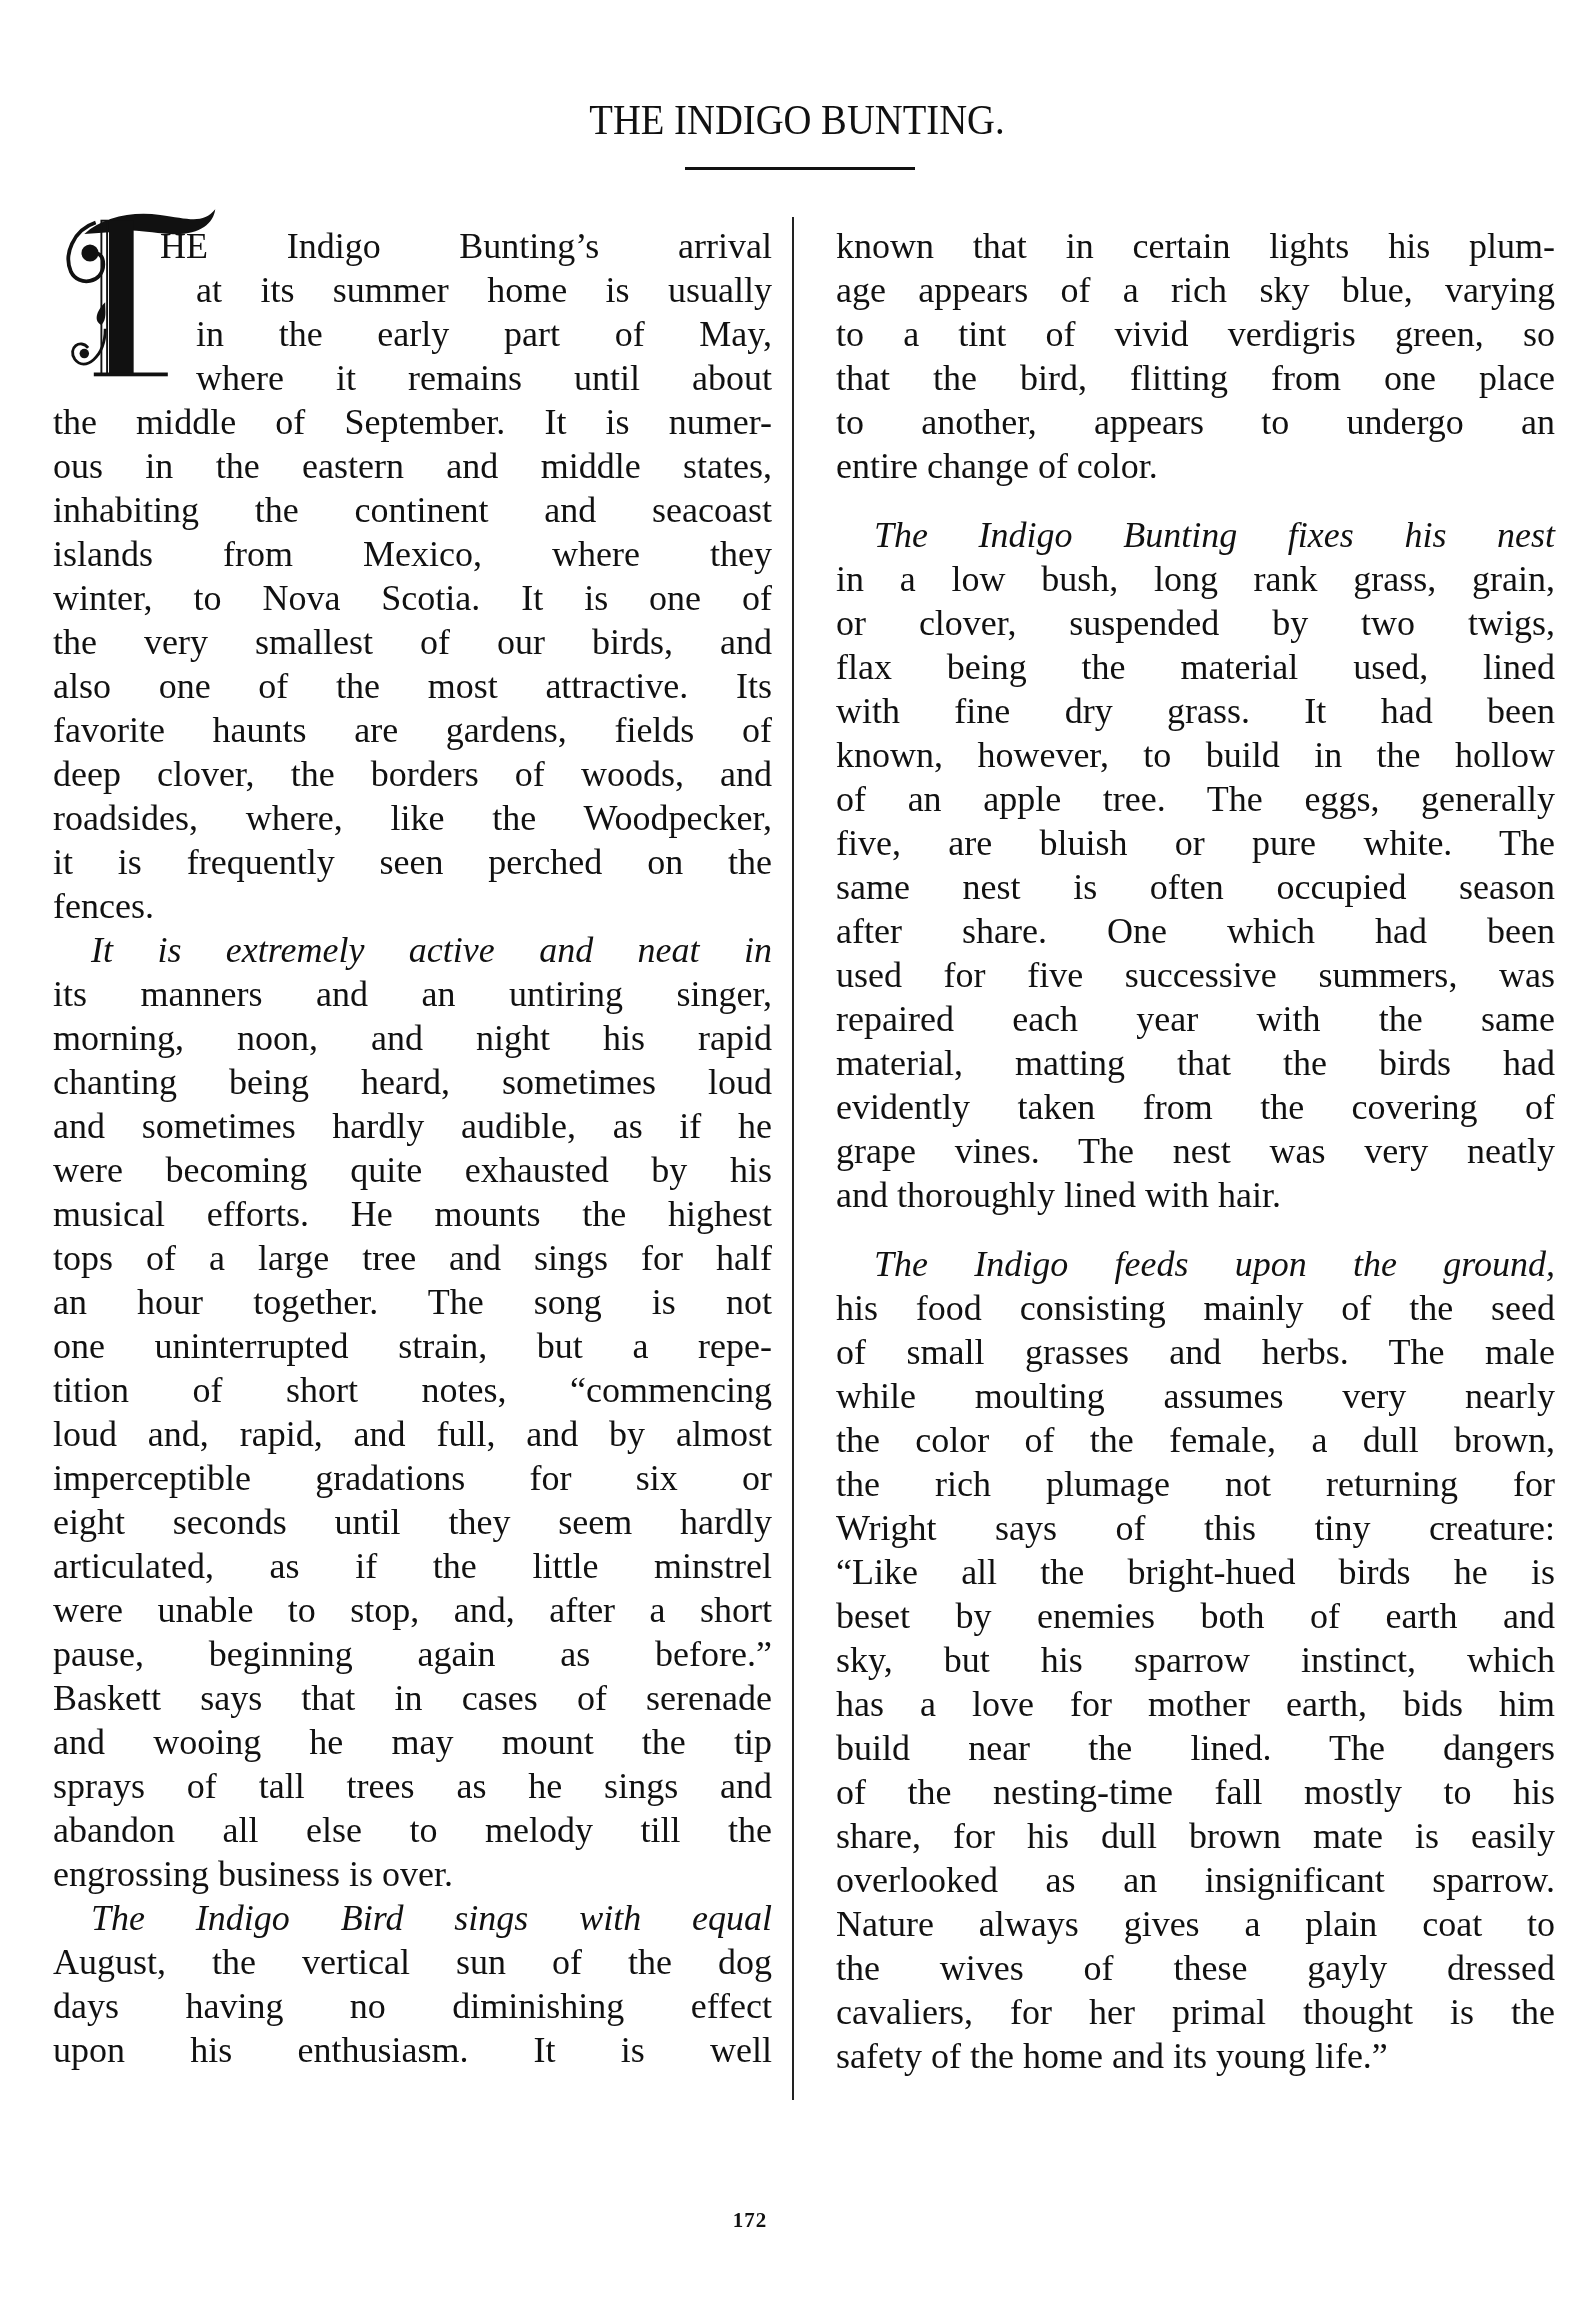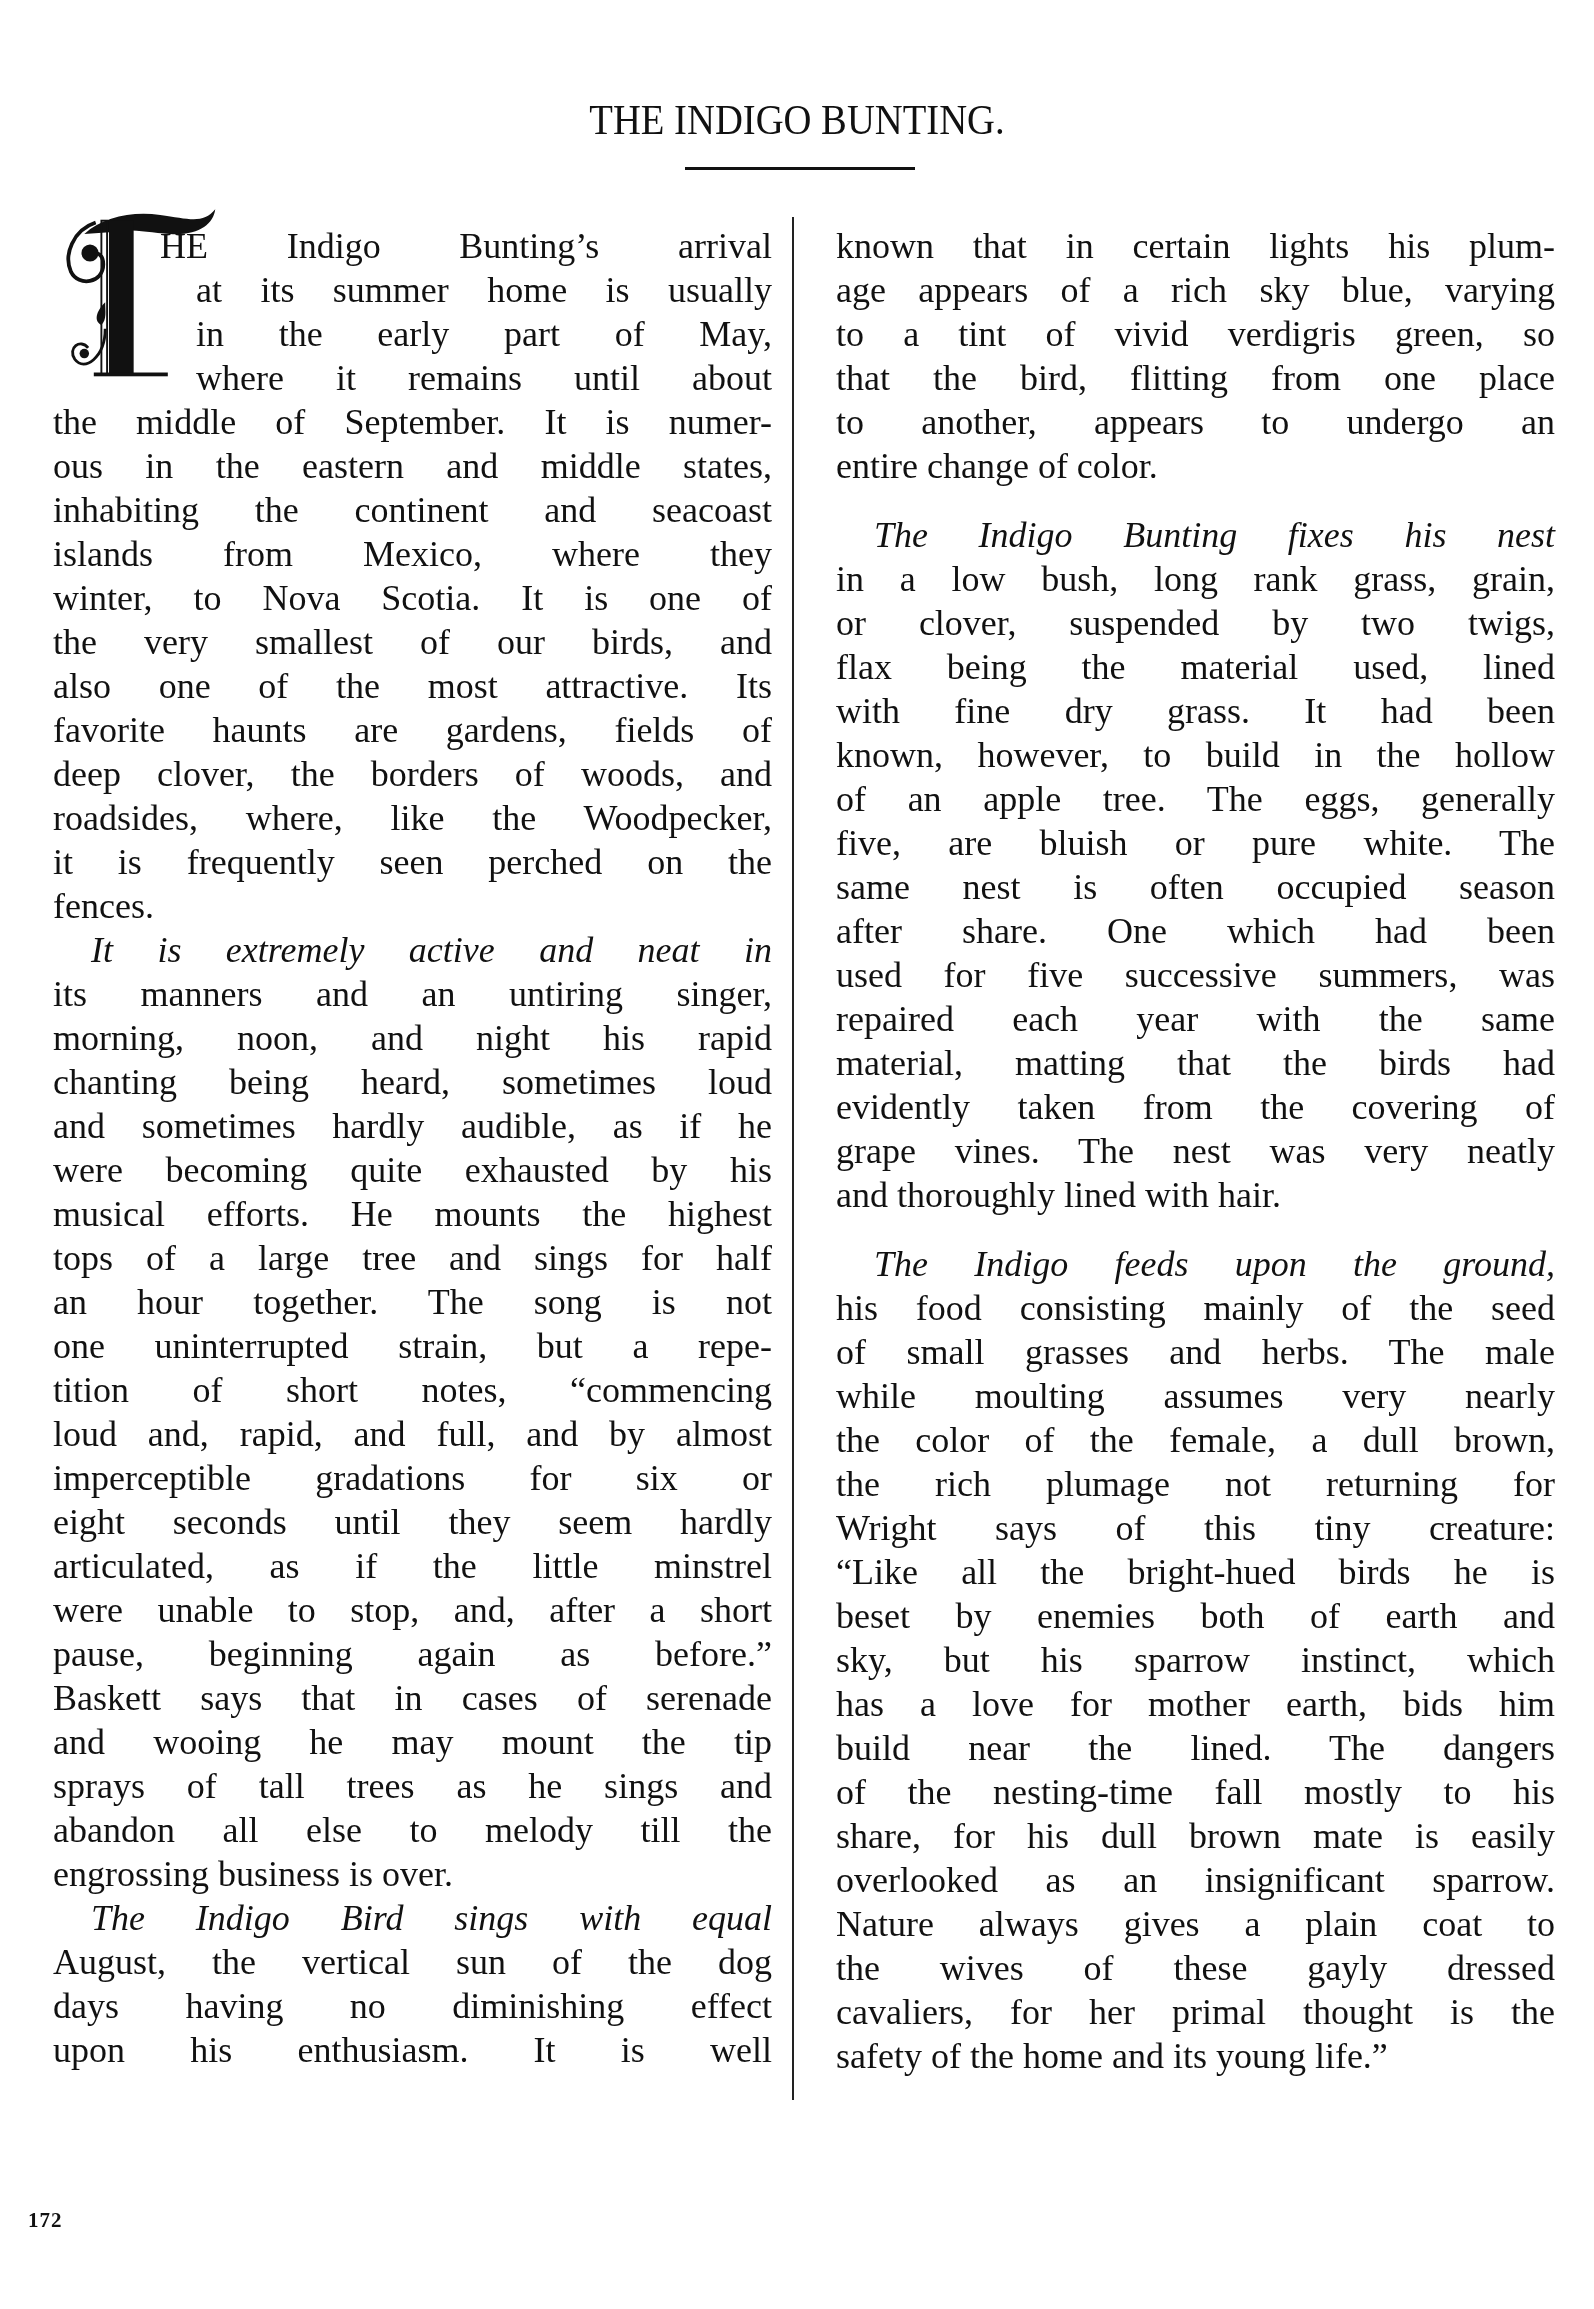--- a/index.html
+++ b/index.html
@@ -12,22 +12,22 @@
     .col-left { left: 53px; width: 719px; }
     .col-right { left: 836px; width: 719px; }
     .divider { position: absolute; left: 792px; top: 217px; width: 1.9px; height: 1883px; background: #222; }
     .line { display: block; height: 44px; white-space: nowrap; text-align: justify; text-align-last: justify; }
     .line.last { text-align-last: left; }
     .indent { padding-left: 38px; font-style: italic; }
     .hang { padding-left: 162px; }
     .first { padding-left: 124px; }
     .gap { display: block; height: 25px; }
     .dropcap { position: absolute; left: 46px; top: 196px; width: 181px; height: 186px; }
-    .page-num { position: absolute; top: 2208px; left: 0; width: 1500px; text-align: left;
-                font-size: 21px; font-weight: bold; letter-spacing: 1px; padding-left: 28px; }
+    .page-num { position: absolute; top: 2208px; left: 0; width: 1500px; text-align: center;
+                font-size: 21px; font-weight: bold; letter-spacing: 1px; }
   </style>
 </head>
 <body>
 
 <div>
 
   <h1 class="title">THE INDIGO BUNTING.</h1>
   <div class="rule"></div>
 
   <svg class="dropcap" viewBox="0 0 190 196">

